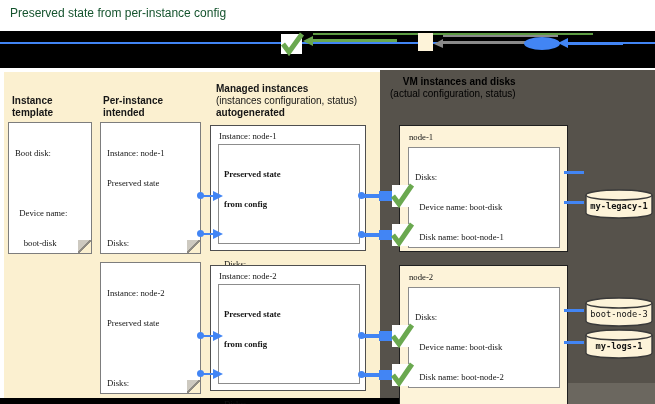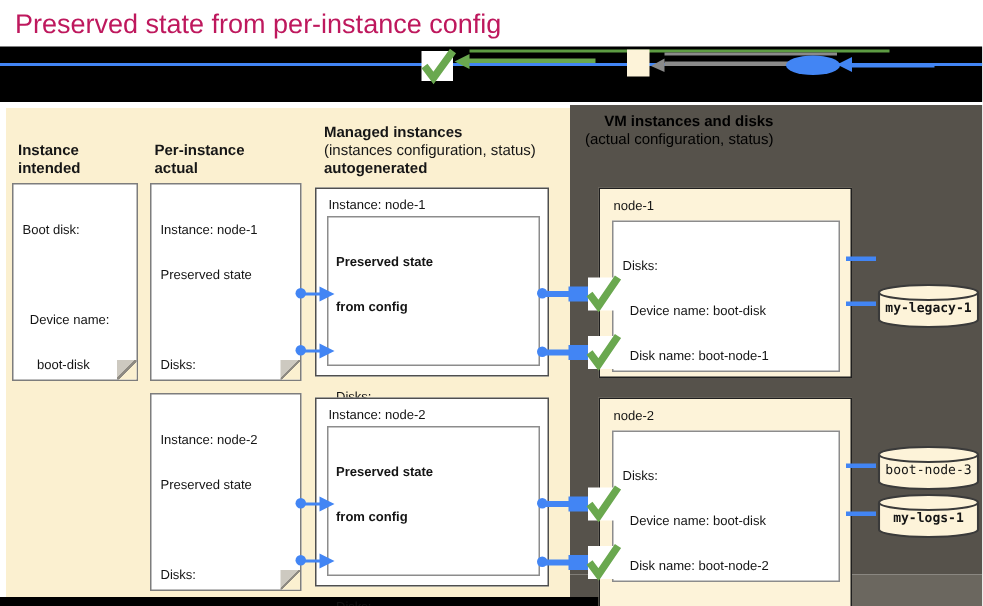--- a/index.html
+++ b/index.html
@@ -1,19 +1,19 @@
 <!DOCTYPE html>
 <html><head>
 <meta charset="utf-8">
 <style>
   html,body{margin:0;padding:0;background:#fff;}
   #stage{position:relative;width:655px;height:404px;background:#ffffff;overflow:hidden;
          font-family:"Liberation Sans",sans-serif;}
   .abs{position:absolute;}
-  .code{font-family:Liberation Sans, sans-serif;font-size:8.7px;line-height:10px;
+  .code{font-family:Liberation Serif, serif;font-size:8.7px;line-height:10px;
         white-space:pre;color:#141414;}
   .code div,.code span{white-space:pre;}
   .b{font-weight:700;}
   .blue{color:#2222dd;font-weight:700;}
   .sp{height:10px;}
   .hdr{font-weight:700;font-size:10px;line-height:12px;color:#161616;white-space:pre-line;}
   .hdr-n{font-weight:400;font-size:10px;line-height:12px;color:#161616;}
   .paper{background:#ffffff;border:1px solid #7d7d7d;box-sizing:border-box;}
   .fold{position:absolute;right:0;bottom:0;width:13px;height:13px;
         background:linear-gradient(135deg,#cdc9c0 0 46%,#8e8a82 46% 55%,#fbf0d0 55% 100%);}
@@ -34,21 +34,21 @@
   .tri-l-gray{width:0;height:0;border-top:5px solid transparent;border-bottom:4px solid transparent;
               border-right:9px solid #8a8a8a;}
   .tri-l-b{width:0;height:0;border-top:5px solid transparent;border-bottom:5px solid transparent;
            border-right:10px solid #4285f4;}
 </style>
 </head>
 <body>
 
 <div id="stage">
 
-  <div class="abs" style="left:10px;top:6px;font-size:18px;color:#be185d;">Preserved state from per-instance config</div>
+  <div class="abs" style="left:10px;top:6px;font-size:12px;color:#14532d;">Preserved state from per-instance config</div>
 
   <div class="abs legend-bar" style="left:0;top:31px;width:655px;height:37px;">
     <div class="abs hline" style="left:0;top:11px;width:655px;height:2px;"></div>
     <div class="abs" style="left:313px;top:2px;width:280px;height:1.5px;background:#5d9b43;"></div>
     <div class="abs tri-l-g" style="left:303px;top:5px;"></div>
     <div class="abs" style="left:312px;top:8px;width:85px;height:3px;background:#6aa84f;"></div>
     <div class="abs whitesq" style="left:281px;top:3px;width:21px;height:20px;"></div>
     <svg class="abs" style="left:279px;top:0;" width="26" height="26" viewBox="0 0 26 26">
       <path d="M4,13 L10,21 L23,3" fill="none" stroke="#6aa84f" stroke-width="5"></path>
     </svg>
@@ -67,23 +67,23 @@
   <div class="abs" style="left:380px;top:383px;width:184px;height:15px;background:#56524b;"></div>
   <div class="abs" style="left:563px;top:383px;width:92px;height:21px;background:#6b675f;"></div>
   <div class="abs" style="left:0;top:398px;width:564px;height:6px;background:#000;"></div>
 
   <div class="abs" style="left:390px;top:76px;color:#000;text-align:right;">
     <div class="hdr" style="color:#000;">VM instances and disks</div>
     <div class="hdr-n" style="color:#000;">(actual configuration, status)</div>
   </div>
 
   <div class="abs hdr" style="left:12px;top:95px;">Instance
+template</div>
+  <div class="abs hdr" style="left:103px;top:95px;">Per-instance
 intended</div>
-  <div class="abs hdr" style="left:103px;top:95px;">Per-instance
-actual</div>
   <div class="abs" style="left:216px;top:83px;">
     <div class="hdr">Managed instances</div>
     <div class="hdr-n">(instances configuration, status)</div>
     <div class="hdr">autogenerated</div>
   </div>
 
   <div class="abs paper" style="left:8px;top:122px;width:84px;height:132px;">
     <div class="fold"></div>
     <div class="code" style="padding:5px 0 0 6px;">
       <div>Boot disk:</div>

